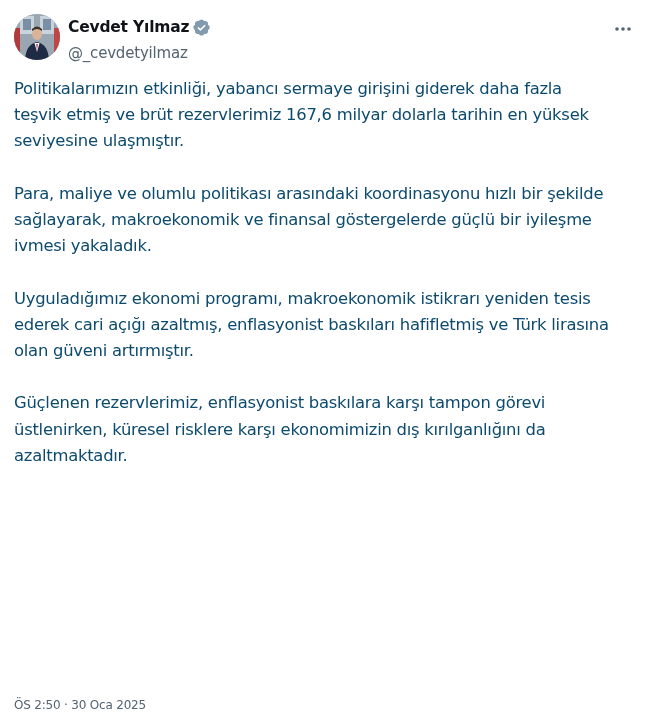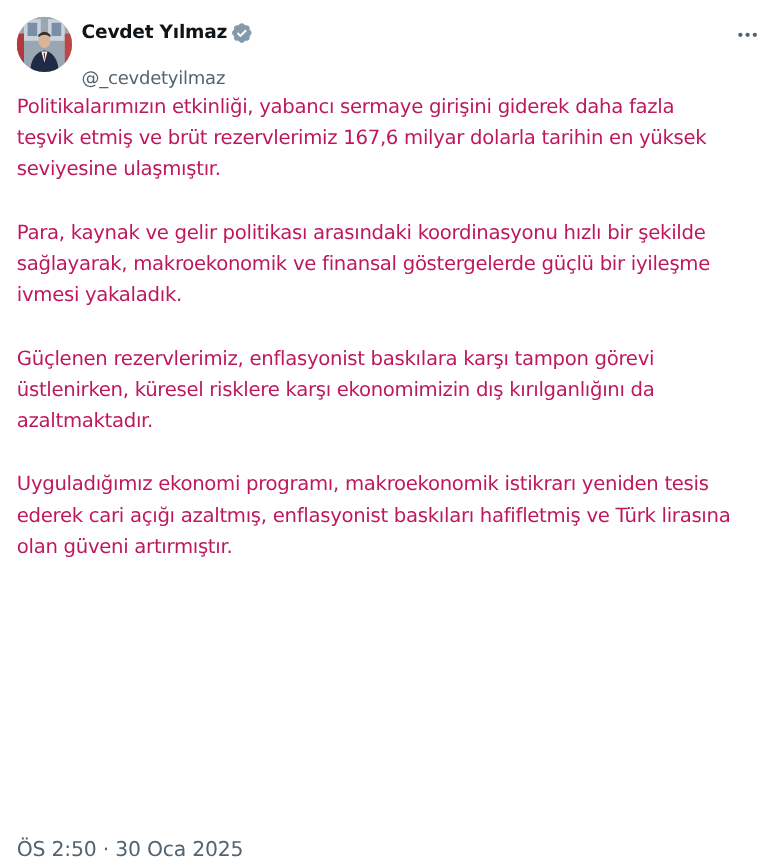--- a/index.html
+++ b/index.html
@@ -55,54 +55,54 @@
       letter-spacing: -0.2px;
     }
     .verified {
       margin-left: 3px;
       width: 19px; height: 19px;
       display: inline-block;
     }
     .handle {
       font-size: 15px;
       color: #536471;
-      margin-top: 18px;
+      margin-top: 6px;
       letter-spacing: -0.2px;
     }
     .more-button {
       position: absolute;
       right: 4px;
       top: 6px;
       width: 24px;
       height: 18px;
       display: flex;
       align-items: center;
       justify-content: center;
       cursor: pointer;
     }
     .body-text {
       position: absolute;
       left: 14px;
       top: 72px;
       width: 630px;
       font-size: 16.4px;
       line-height: 26.2px;
-      color: #be185d;
+      color: #0c4a6e;
       letter-spacing: -0.25px;
     }
     .para {
       margin: 0 0 26.2px 0;
       white-space: pre-line;
     }
     .para:last-child { margin-bottom: 0; }
     .timestamp {
       position: absolute;
       left: 14px;
       top: 694px;
-      font-size: 17px;
+      font-size: 12px;
       color: #536471;
       letter-spacing: -0.2px;
     }
     .timestamp span { cursor: pointer; }
   </style>
 </head>
 <body>
 
 <div class="tweet">
 
@@ -143,29 +143,29 @@
         <circle cx="9" cy="3" r="1.8" fill="#536471"></circle>
         <circle cx="15" cy="3" r="1.8" fill="#536471"></circle>
       </svg>
     </div>
   </div>
 
   <div class="body-text">
     <p class="para">Politikalarımızın etkinliği, yabancı sermaye girişini giderek daha fazla
 teşvik etmiş ve brüt rezervlerimiz 167,6 milyar dolarla tarihin en yüksek
 seviyesine ulaşmıştır.</p>
-    <p class="para">Para, kaynak ve gelir politikası arasındaki koordinasyonu hızlı bir şekilde
+    <p class="para">Para, maliye ve olumlu politikası arasındaki koordinasyonu hızlı bir şekilde
 sağlayarak, makroekonomik ve finansal göstergelerde güçlü bir iyileşme
 ivmesi yakaladık.</p>
+    <p class="para">Uyguladığımız ekonomi programı, makroekonomik istikrarı yeniden tesis
+ederek cari açığı azaltmış, enflasyonist baskıları hafifletmiş ve Türk lirasına
+olan güveni artırmıştır.</p>
     <p class="para">Güçlenen rezervlerimiz, enflasyonist baskılara karşı tampon görevi
 üstlenirken, küresel risklere karşı ekonomimizin dış kırılganlığını da
 azaltmaktadır.</p>
-    <p class="para">Uyguladığımız ekonomi programı, makroekonomik istikrarı yeniden tesis
-ederek cari açığı azaltmış, enflasyonist baskıları hafifletmiş ve Türk lirasına
-olan güveni artırmıştır.</p>
   </div>
 
   <div class="timestamp">
     <span>ÖS 2:50</span>
     <span>·</span>
     <span>30 Oca 2025</span>
   </div>
 
 </div>
 

